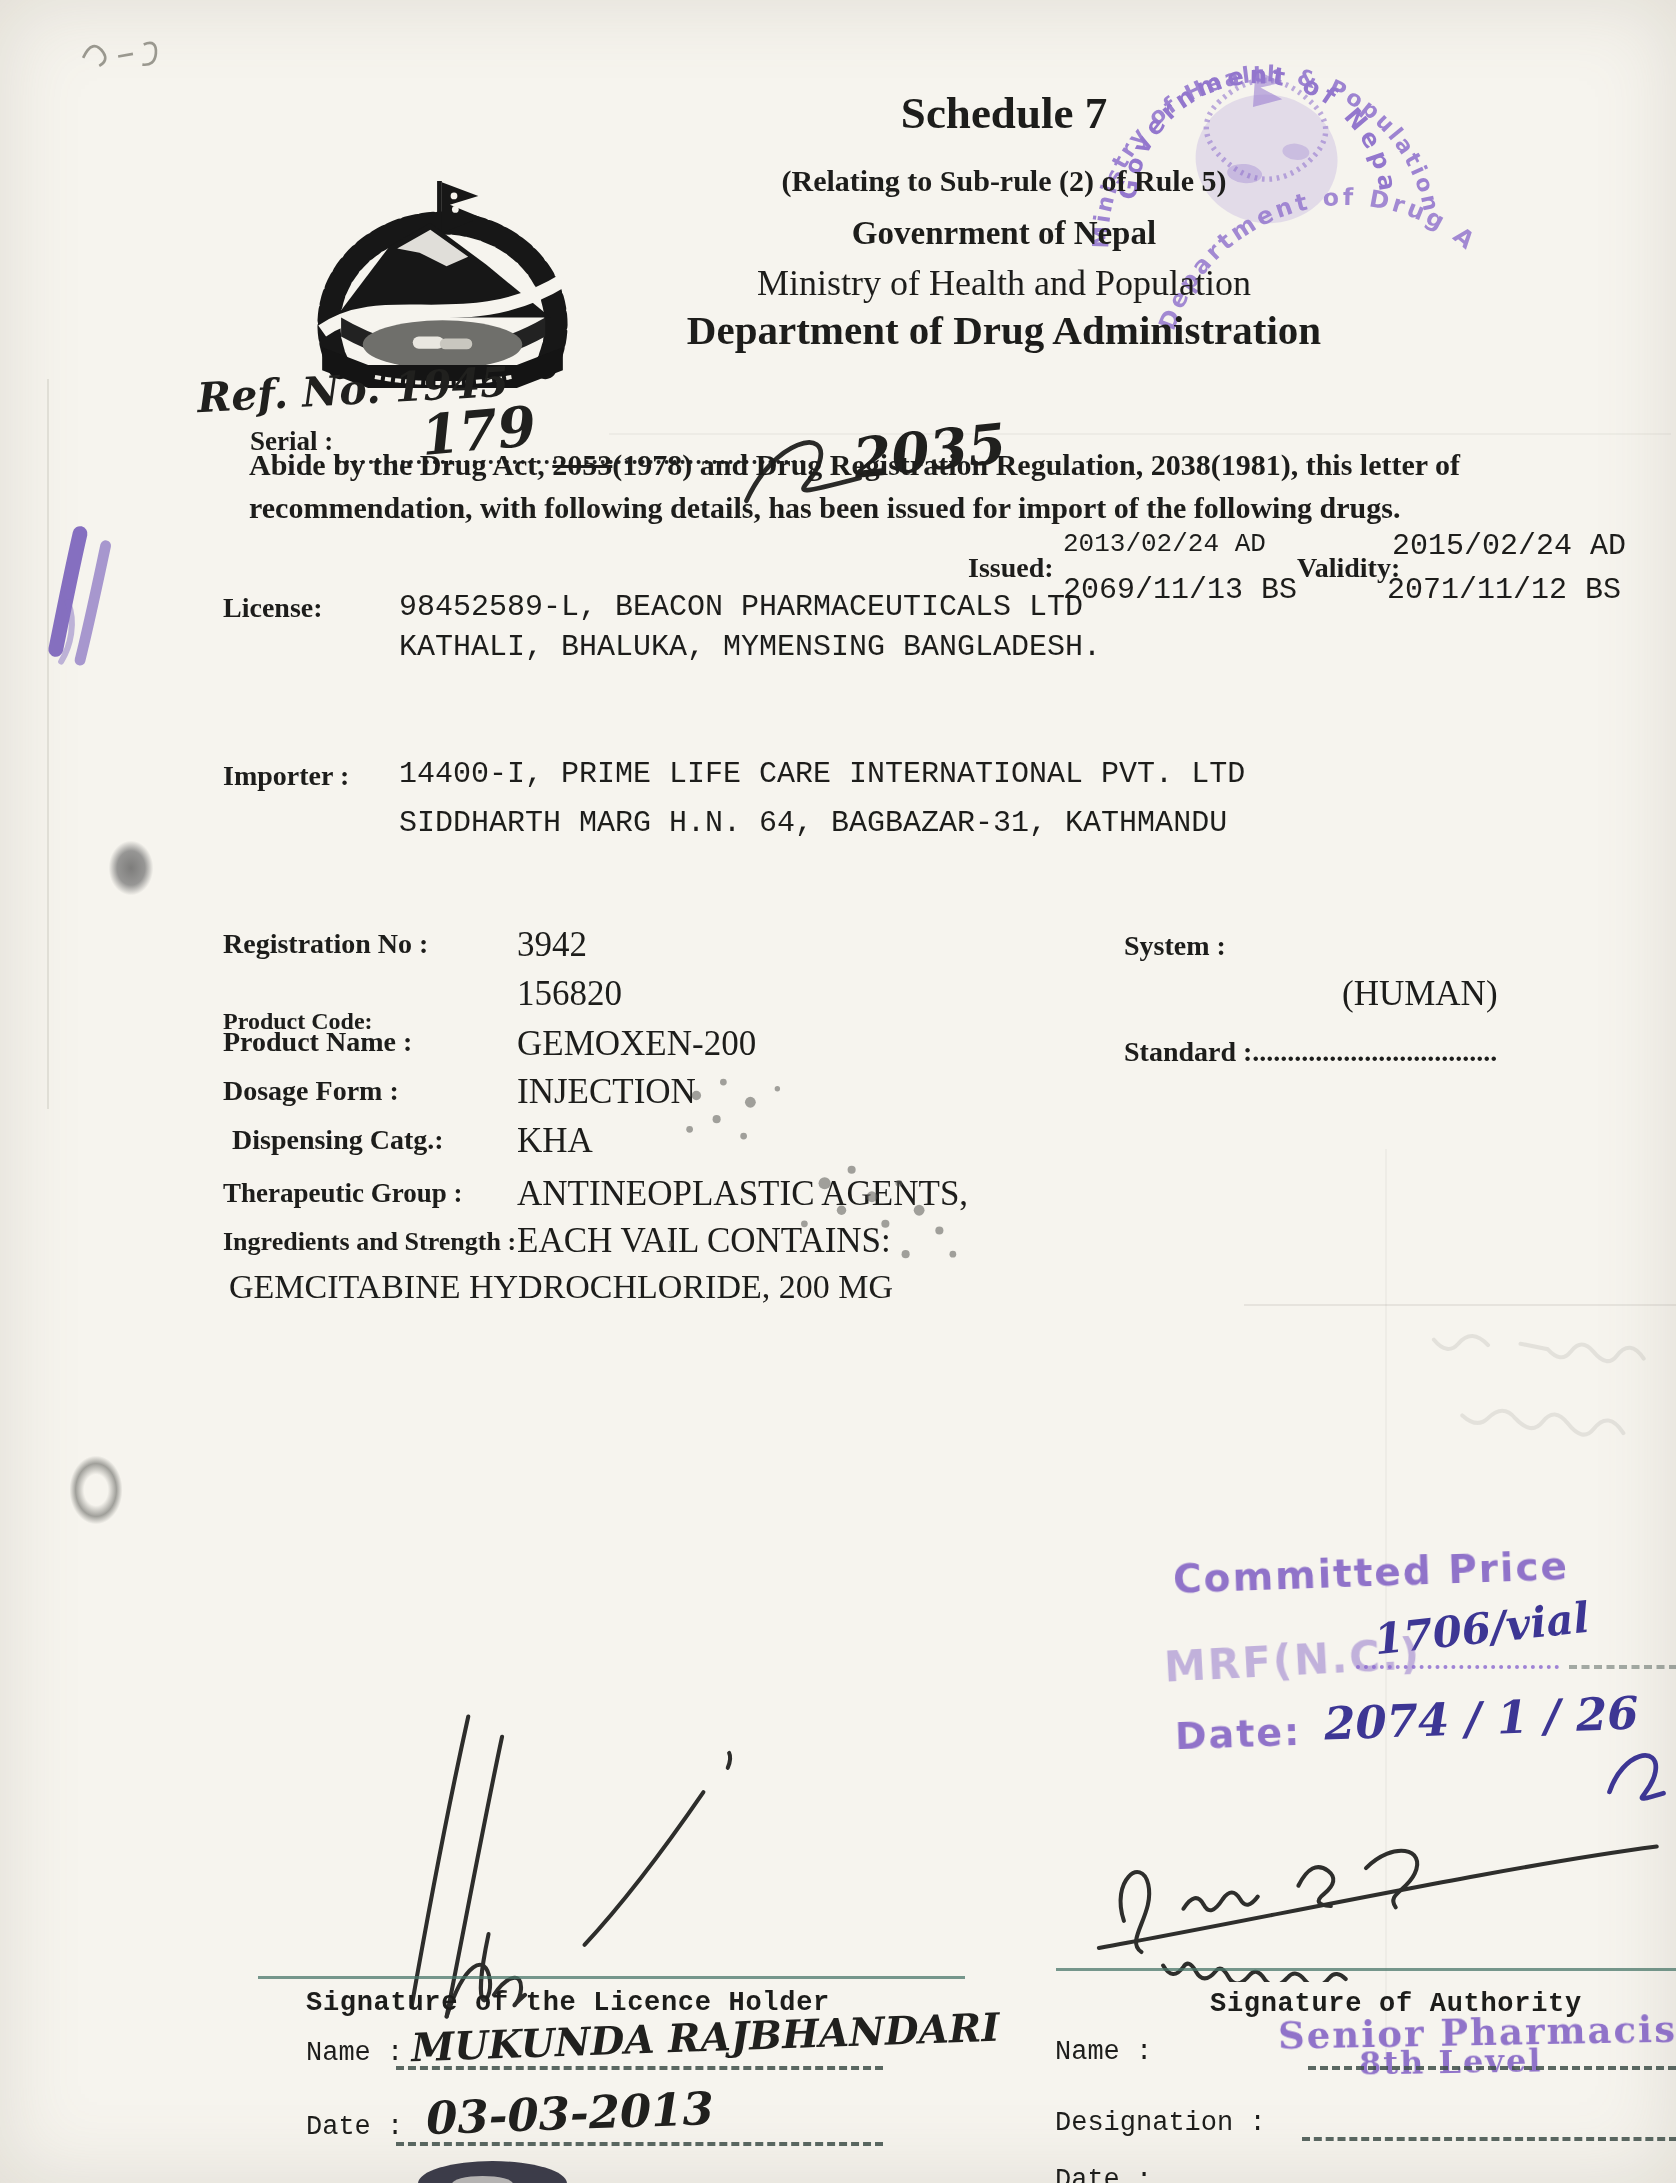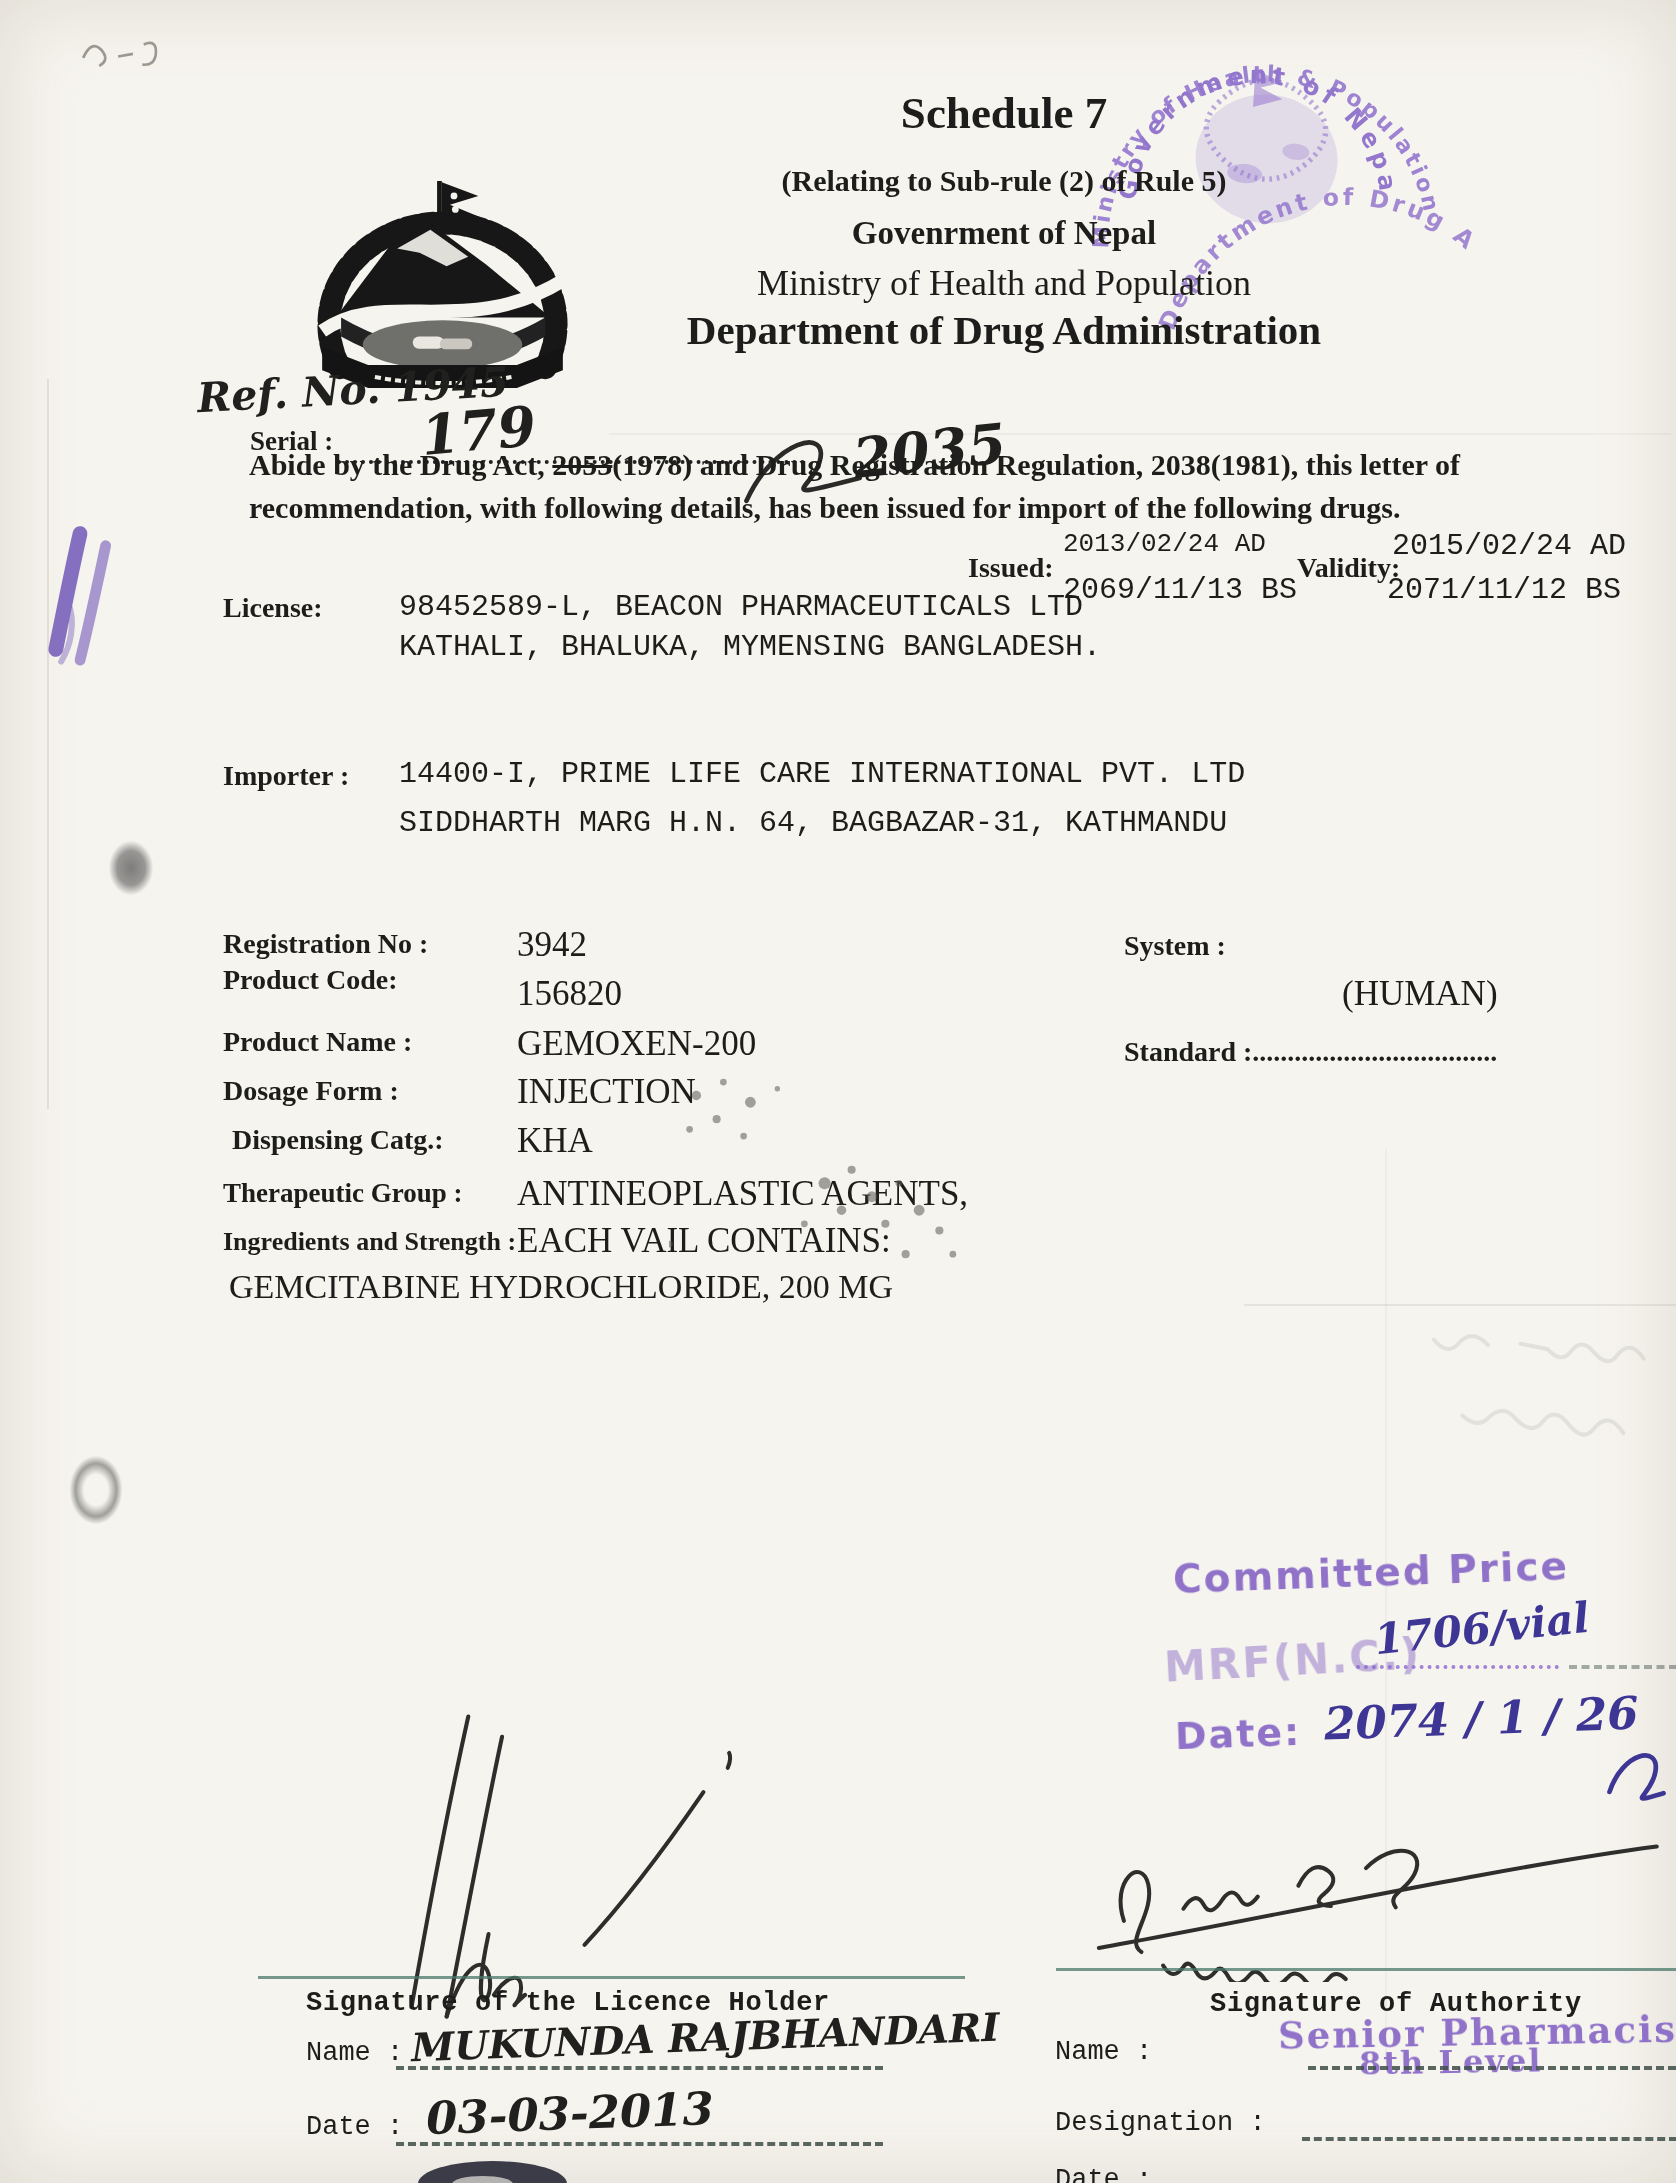--- a/index.html
+++ b/index.html
@@ -121,21 +121,21 @@
   <div class="abs ser b" style="left:223px;top:592px;font-size:28px">License:</div>
   <div class="abs mono nowrap" style="left:399px;top:590px;font-size:30px">98452589-L, BEACON PHARMACEUTICALS LTD</div>
   <div class="abs mono nowrap" style="left:399px;top:630px;font-size:30px">KATHALI, BHALUKA, MYMENSING BANGLADESH.</div>
 
   <div class="abs ser b" style="left:223px;top:760px;font-size:28px">Importer :</div>
   <div class="abs mono nowrap" style="left:399px;top:757px;font-size:30px">14400-I, PRIME LIFE CARE INTERNATIONAL PVT. LTD</div>
   <div class="abs mono nowrap" style="left:399px;top:806px;font-size:30px">SIDDHARTH MARG H.N. 64, BAGBAZAR-31, KATHMANDU</div>
 
   <div class="abs ser b" style="left:223px;top:928px;font-size:28px">Registration No :</div>
   <div class="abs ser" style="left:517px;top:925px;font-size:35px">3942</div>
-  <div class="abs ser b" style="left:223px;top:964px;font-size:28px">Product Code:</div>
+  <div class="abs ser b" style="left:223px;top:1008px;font-size:24px">Product Code:</div>
   <div class="abs ser" style="left:517px;top:974px;font-size:35px">156820</div>
   <div class="abs ser b" style="left:223px;top:1026px;font-size:28px">Product Name :</div>
   <div class="abs ser" style="left:517px;top:1024px;font-size:35px">GEMOXEN-200</div>
   <div class="abs ser b" style="left:223px;top:1075px;font-size:28px">Dosage Form :</div>
   <div class="abs ser" style="left:517px;top:1072px;font-size:35px">INJECTION</div>
   <div class="abs ser b" style="left:232px;top:1124px;font-size:28px">Dispensing Catg.:</div>
   <div class="abs ser" style="left:517px;top:1121px;font-size:35px">KHA</div>
   <div class="abs ser b" style="left:223px;top:1178px;font-size:27px">Therapeutic Group :</div>
   <div class="abs ser nowrap" style="left:517px;top:1174px;font-size:35px">ANTINEOPLASTIC AGENTS,</div>
   <div class="abs ser b" style="left:223px;top:1227px;font-size:26px">Ingredients and Strength :</div>

